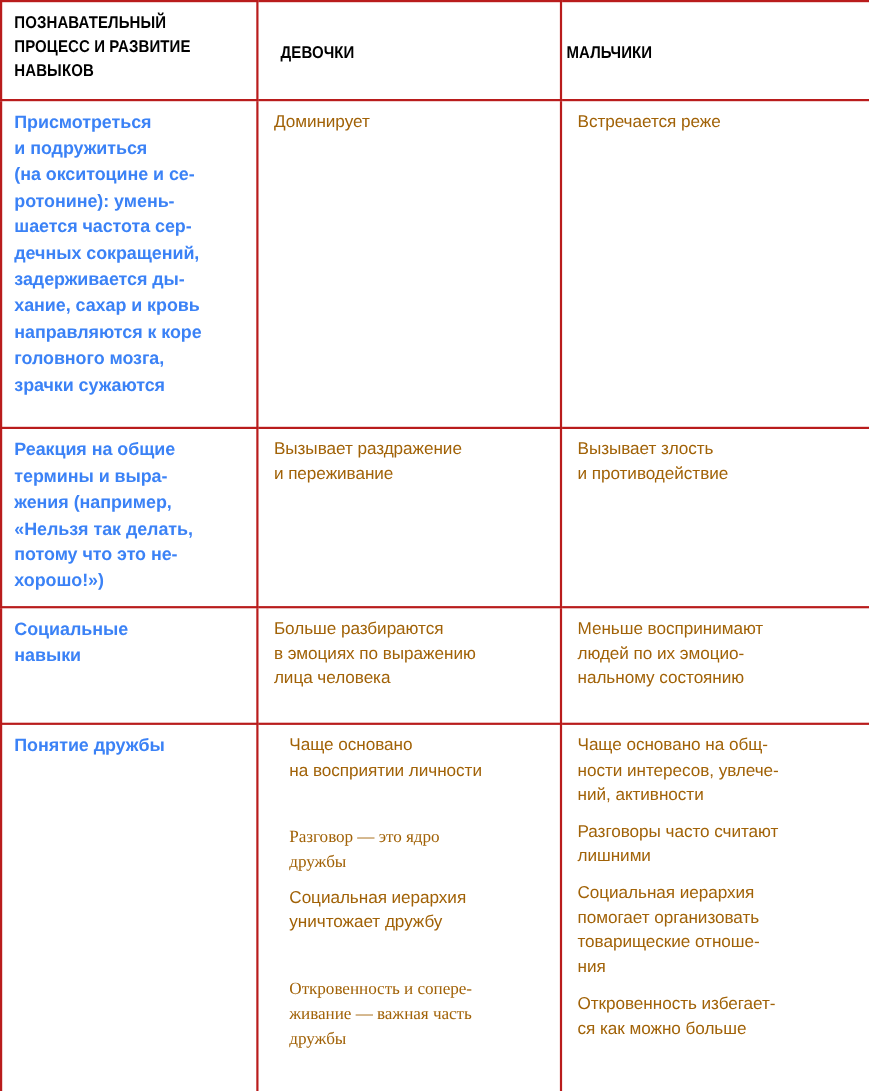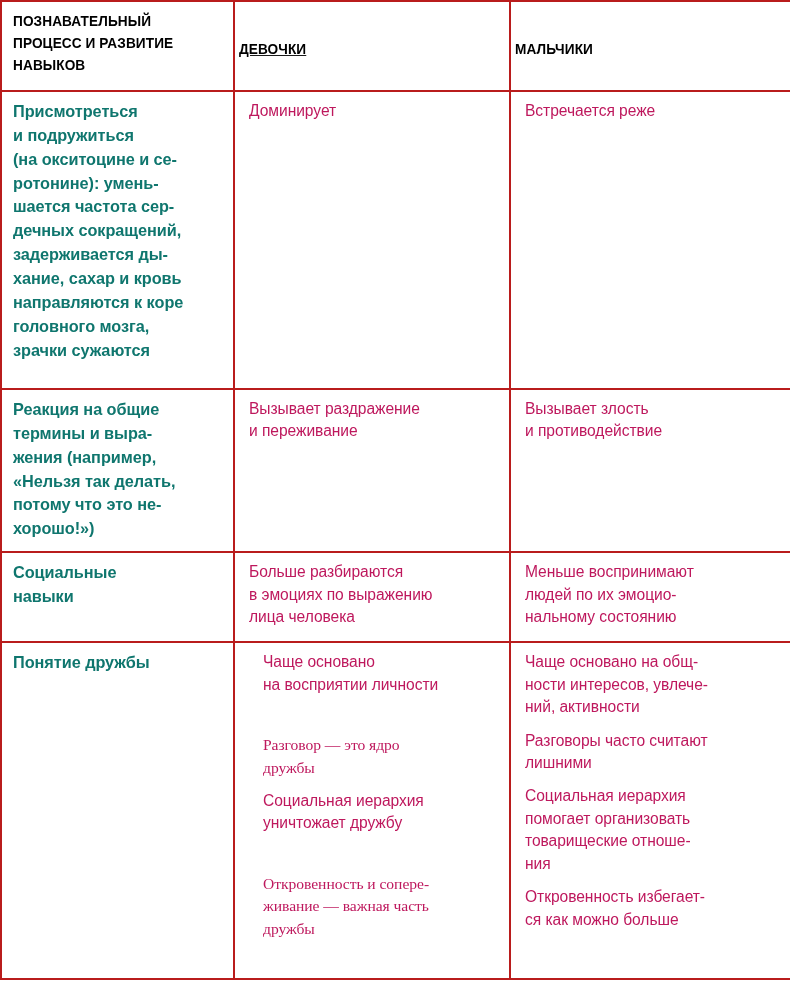--- a/index.html
+++ b/index.html
@@ -59,60 +59,60 @@
     text-transform: uppercase;
     color: #000000;
     transform: scaleX(0.88);
     transform-origin: left center;
     white-space: pre-line;
   }
   .head-row th.col-girls-head .head-label,
   .head-row th.col-boys-head .head-label {
     padding-top: 28px;
   }
-  .head-row th.col-girls-head { padding-left: 4px; text-decoration: underline; }
+  .head-row th.col-girls-head { padding-left: 20px; }
   .head-row th.col-boys-head  { padding-left: 4px; }
 
   
   .feature-cell {
     font-weight: bold;
     font-size: 16.3px;
     line-height: 1.465;
-    color: #0f766e;
+    color: #3b82f6;
     white-space: pre-line;
     letter-spacing: -0.05px;
   }
 
   
   .content-cell {
     font-weight: normal;
     font-size: 15.6px;
     line-height: 1.44;
-    color: #be185d;
+    color: #a16207;
     letter-spacing: -0.05px;
   }
   .content-cell .para {
     white-space: pre-line;
     margin: 0;
   }
   .content-cell .para + .para {
     margin-top: 14px;
   }
   .content-cell .para.gap-large {
     margin-top: 38px;
     font-family: Liberation Serif, serif;
   }
   .content-cell .para.gap-small {
     margin-top: 11px;
   }
 
   
   .row-1 td { height: 298px; }
   .row-2 td { height: 136px; }
-  .row-3 td { height: 90px; }
+  .row-3 td { height: 106px; }
   .row-4 td { height: 337px; border-radius: 31px; }
 
   .row-1 td.content-cell,
   .row-2 td.content-cell,
   .row-3 td.content-cell { padding-left: 14px; }
   .row-4 td.content-cell { padding-left: 28px; }
   .row-1 td.content-cell.boys,
   .row-2 td.content-cell.boys,
   .row-3 td.content-cell.boys,
   .row-4 td.content-cell.boys { padding-left: 14px; }

